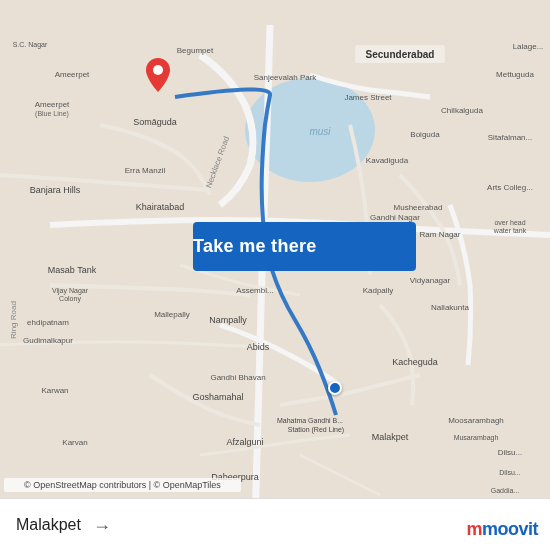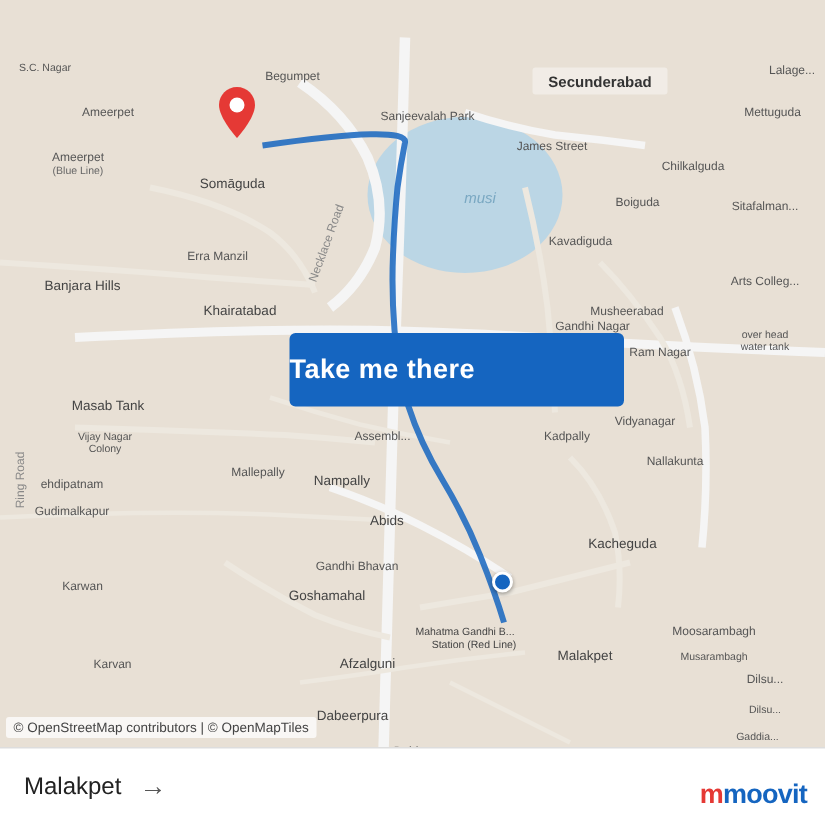--- a/index.html
+++ b/index.html
@@ -109,21 +109,21 @@
 
     
     #attribution {
       position: absolute;
       bottom: 58px;
       left: 4px;
       font-size: 9px;
       color: #444;
       z-index: 15;
       background: rgba(255,255,255,0.75);
-      padding: 2px 5px;
+      padding: 2px 20px;
       border-radius: 2px;
     }
 
     
     #dest-pin {
       position: absolute;
       top: 58px;
       left: 158px;
       z-index: 12;
       transform: translateX(-50%);

